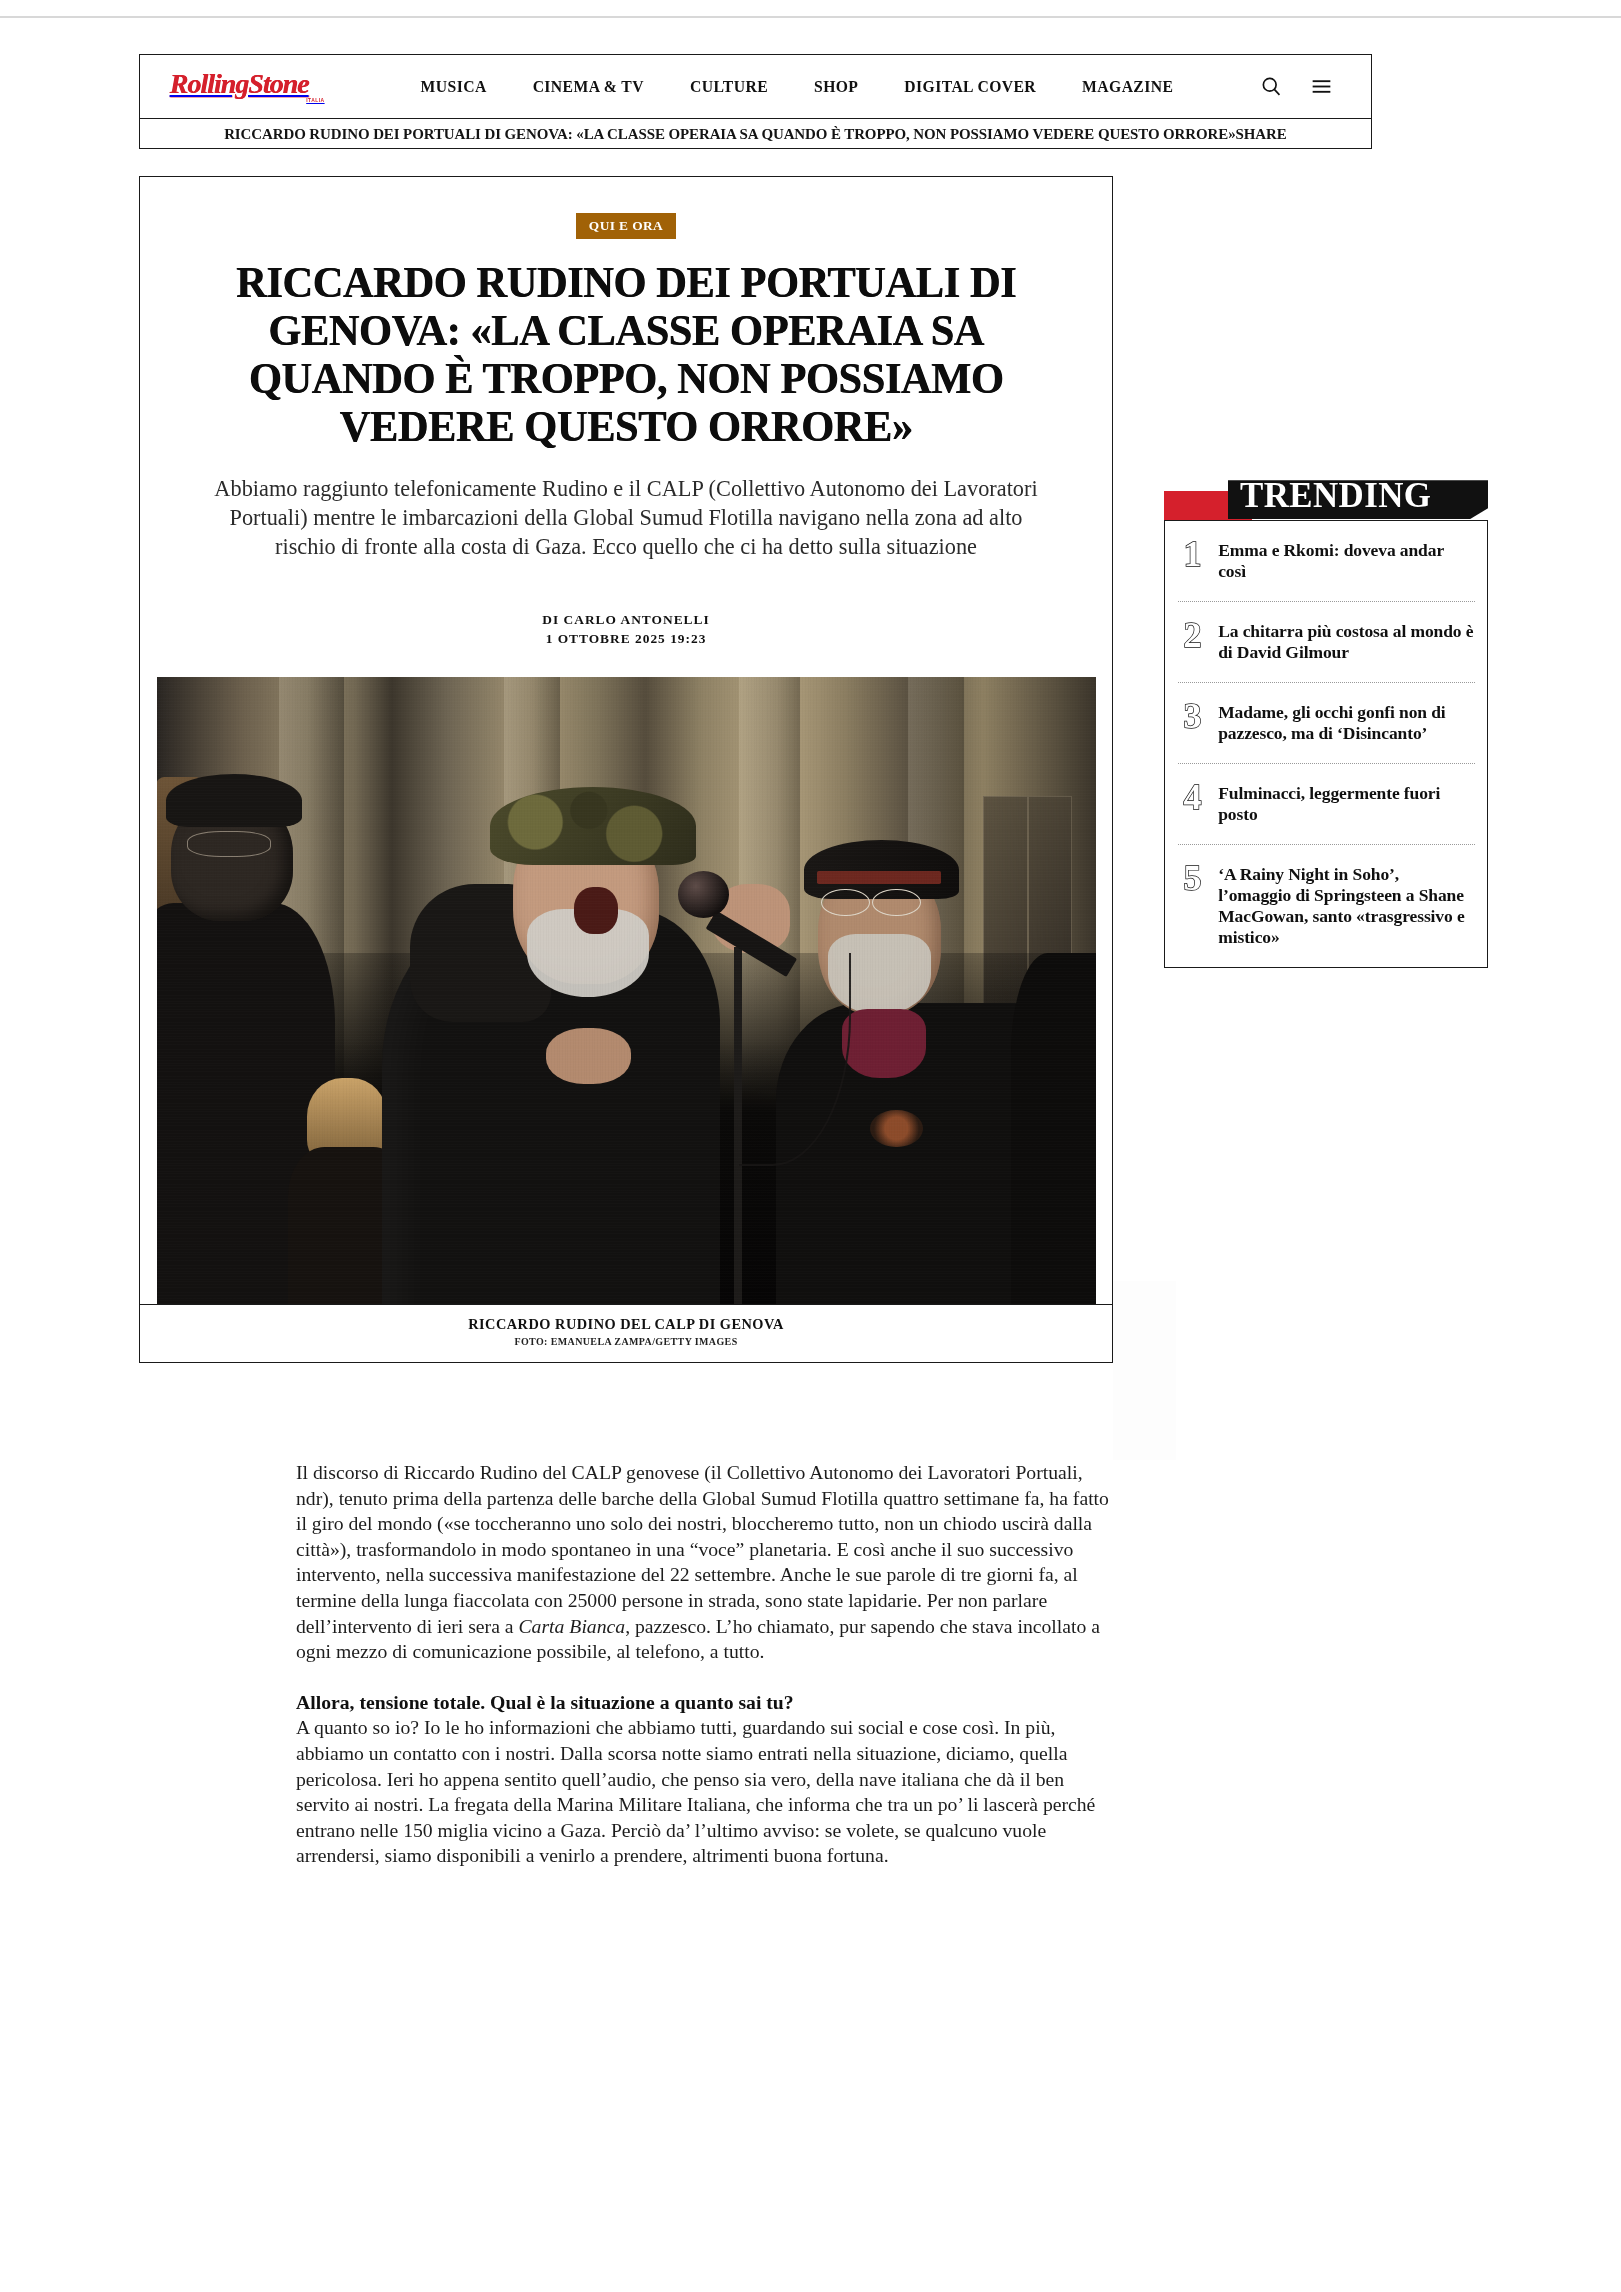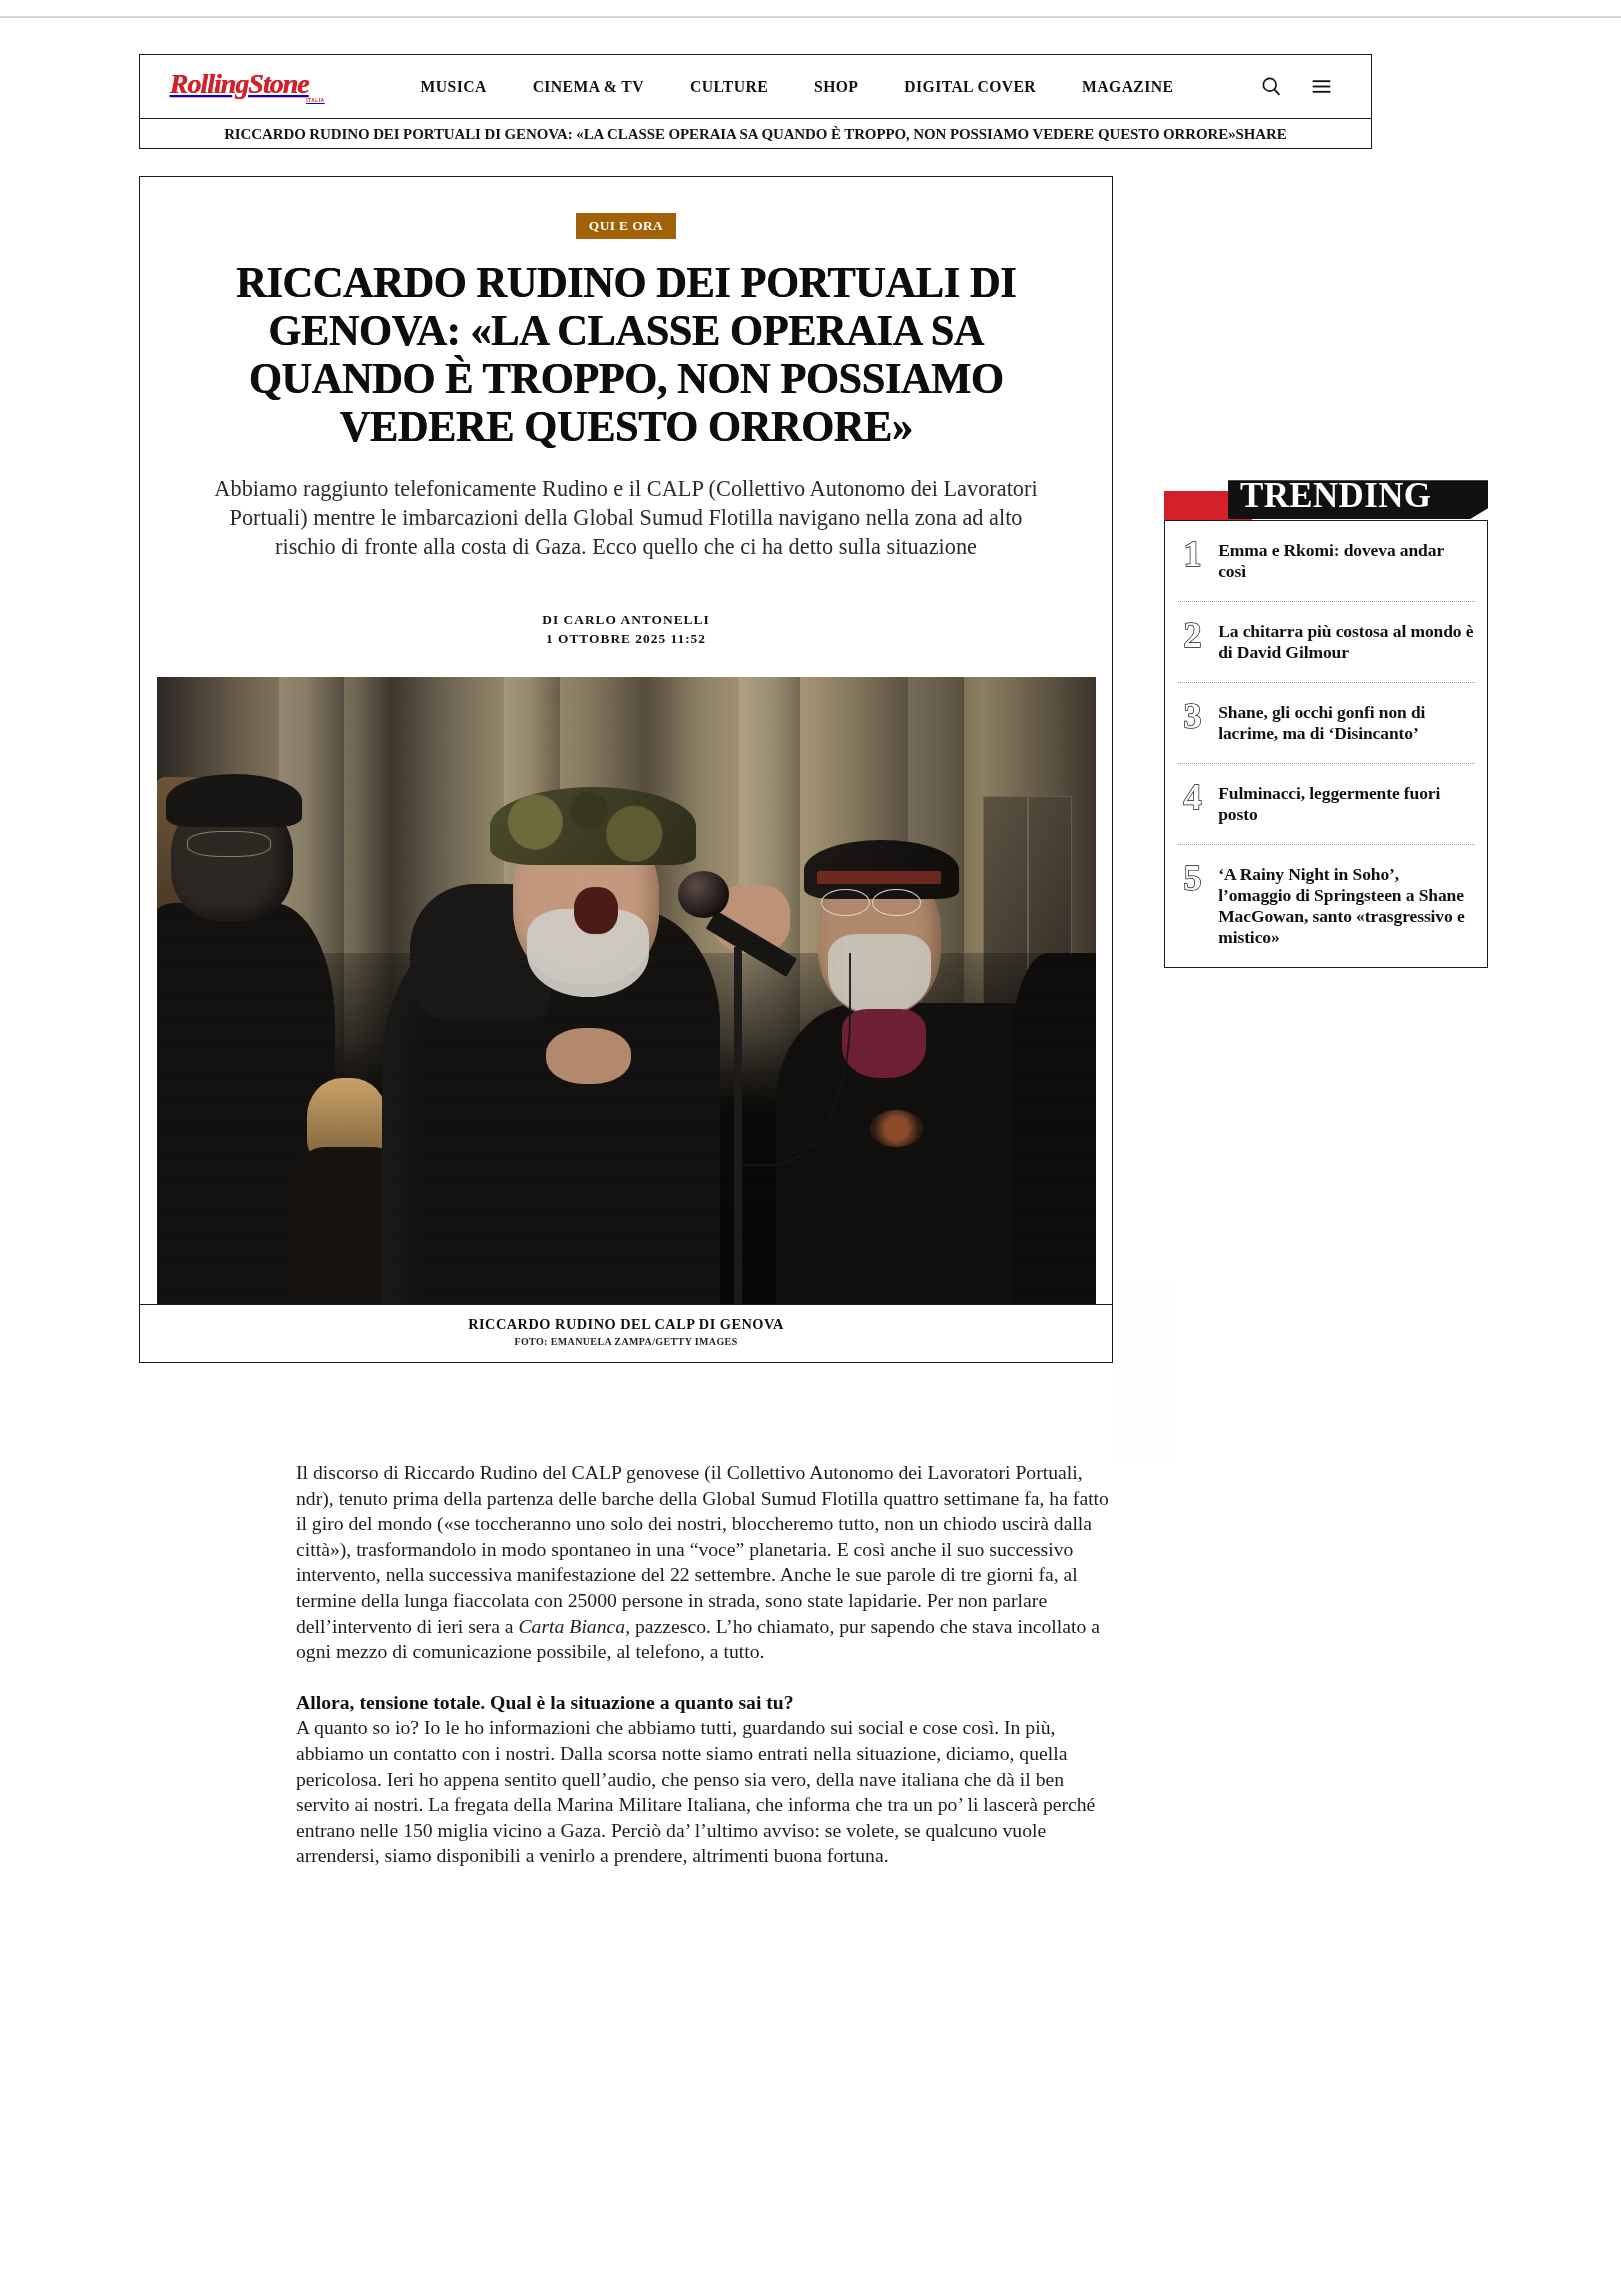--- a/index.html
+++ b/index.html
@@ -489,21 +489,21 @@
     <div class="kicker-row">
       <span class="kicker">QUI E ORA</span>
     </div>
 
     <h1 class="headline">RICCARDO RUDINO DEI PORTUALI DI GENOVA: «LA CLASSE OPERAIA SA QUANDO È TROPPO, NON POSSIAMO VEDERE QUESTO ORRORE»</h1>
 
     <p class="standfirst">Abbiamo raggiunto telefonicamente Rudino e il CALP (Collettivo Autonomo dei Lavoratori Portuali) mentre le imbarcazioni della Global Sumud Flotilla navigano nella zona ad alto rischio di fronte alla costa di Gaza. Ecco quello che ci ha detto sulla situazione</p>
 
     <div class="byline">
       <div>DI CARLO ANTONELLI</div>
-      <div>1 OTTOBRE 2025 11:52</div>
+      <div>1 OTTOBRE 2025 19:23</div>
     </div>
   </div>
 
   <figure class="hero-photo" style="margin:0 auto;">
     <div class="photo-canvas">
       <div class="ph-wall"></div>
       <div class="ph-pillar" style="left:13%;width:7%;"></div>
       <div class="ph-pillar" style="left:37%;width:6%;"></div>
       <div class="ph-pillar" style="left:62%;width:6.5%;"></div>
       <div class="ph-pillar" style="left:80%;width:6%;"></div>
@@ -579,21 +579,21 @@
       <div class="t-txt">Emma e Rkomi: doveva andar così</div>
     </div>
 
     <div class="t-item">
       <div class="t-num">2</div>
       <div class="t-txt">La chitarra più costosa al mondo è di David Gilmour</div>
     </div>
 
     <div class="t-item">
       <div class="t-num">3</div>
-      <div class="t-txt">Shane, gli occhi gonfi non di lacrime, ma di ‘Disincanto’</div>
+      <div class="t-txt">Madame, gli occhi gonfi non di pazzesco, ma di ‘Disincanto’</div>
     </div>
 
     <div class="t-item">
       <div class="t-num">4</div>
       <div class="t-txt">Fulminacci, leggermente fuori posto</div>
     </div>
 
     <div class="t-item">
       <div class="t-num">5</div>
       <div class="t-txt">‘A Rainy Night in Soho’, l’omaggio di Springsteen a Shane MacGowan, santo «trasgressivo e mistico»</div>

